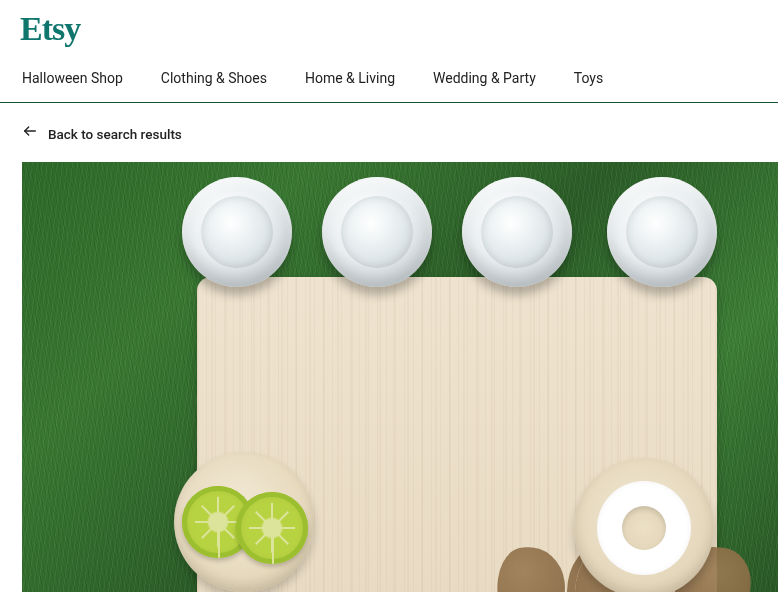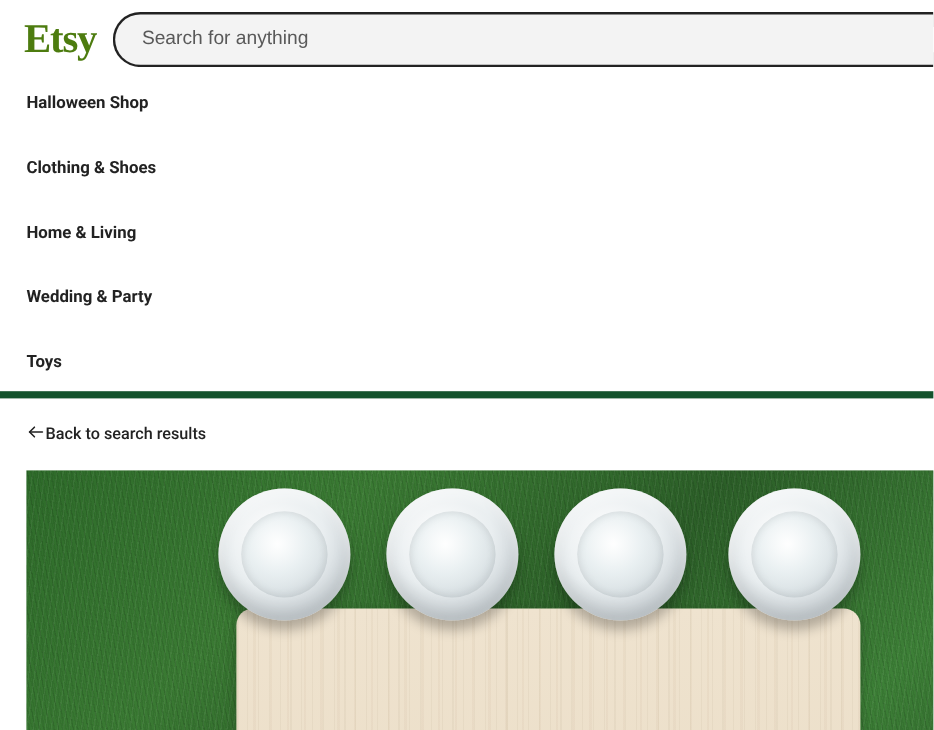--- a/index.html
+++ b/index.html
@@ -15,21 +15,21 @@
   .header {
     display: flex;
     align-items: center;
     padding: 10px 0 10px 20px;
     gap: 14px;
   }
   .logo {
     font-family: Georgia, "Times New Roman", serif;
     font-weight: 700;
     font-size: 34px;
-    color: #4d7c0f;
+    color: #0f766e;
     letter-spacing: -1px;
     cursor: pointer;
     user-select: none;
   }
   .search-wrap {
     flex: 1;
     position: relative;
   }
   .search-input {
     width: 100%;
@@ -44,35 +44,34 @@
     color: #595959;
     outline: none;
   }
   .search-input::placeholder { color: #595959; }
 
   
   .catnav {
     display: flex;
     gap: 38px;
     padding: 12px 0 16px 22px;
-    border-bottom: 6px solid #14532d;
+    border-bottom: 1px solid #14532d;
     font-size: 14px;
-    font-weight: 700;
+    font-weight: 400;
     color: #222;
     white-space: nowrap;
     overflow: hidden;
-    flex-direction: column;
   }
   .catnav span { cursor: pointer; }
 
   
   .backrow {
     display: flex;
-    align-items: center;
-    gap: 0;
+    align-items: flex-end;
+    gap: 10px;
     padding: 20px 0 20px 22px;
     font-size: 13.5px;
     font-weight: 500;
     color: #222;
     cursor: pointer;
   }
   .backrow svg { width: 16px; height: 16px; }
 
   
   .product-stage {
@@ -228,23 +227,20 @@
     transform:translate(-50%,-50%);
     background: radial-gradient(circle,#ece0c6 0%, #e0d2b4 100%);
     box-shadow: inset 0 3px 5px rgba(0,0,0,0.12);
   }
 </style>
 </head>
 <body>
 
 <div class="header">
   <div class="logo">Etsy</div>
-  <div class="search-wrap">
-    <input class="search-input" type="text" placeholder="Search for anything" style="">
-  </div>
 </div>
 
 <nav class="catnav">
   <span>Halloween Shop</span>
   <span>Clothing &amp; Shoes</span>
   <span>Home &amp; Living</span>
   <span>Wedding &amp; Party</span>
   <span>Toys</span>
 </nav>
 

